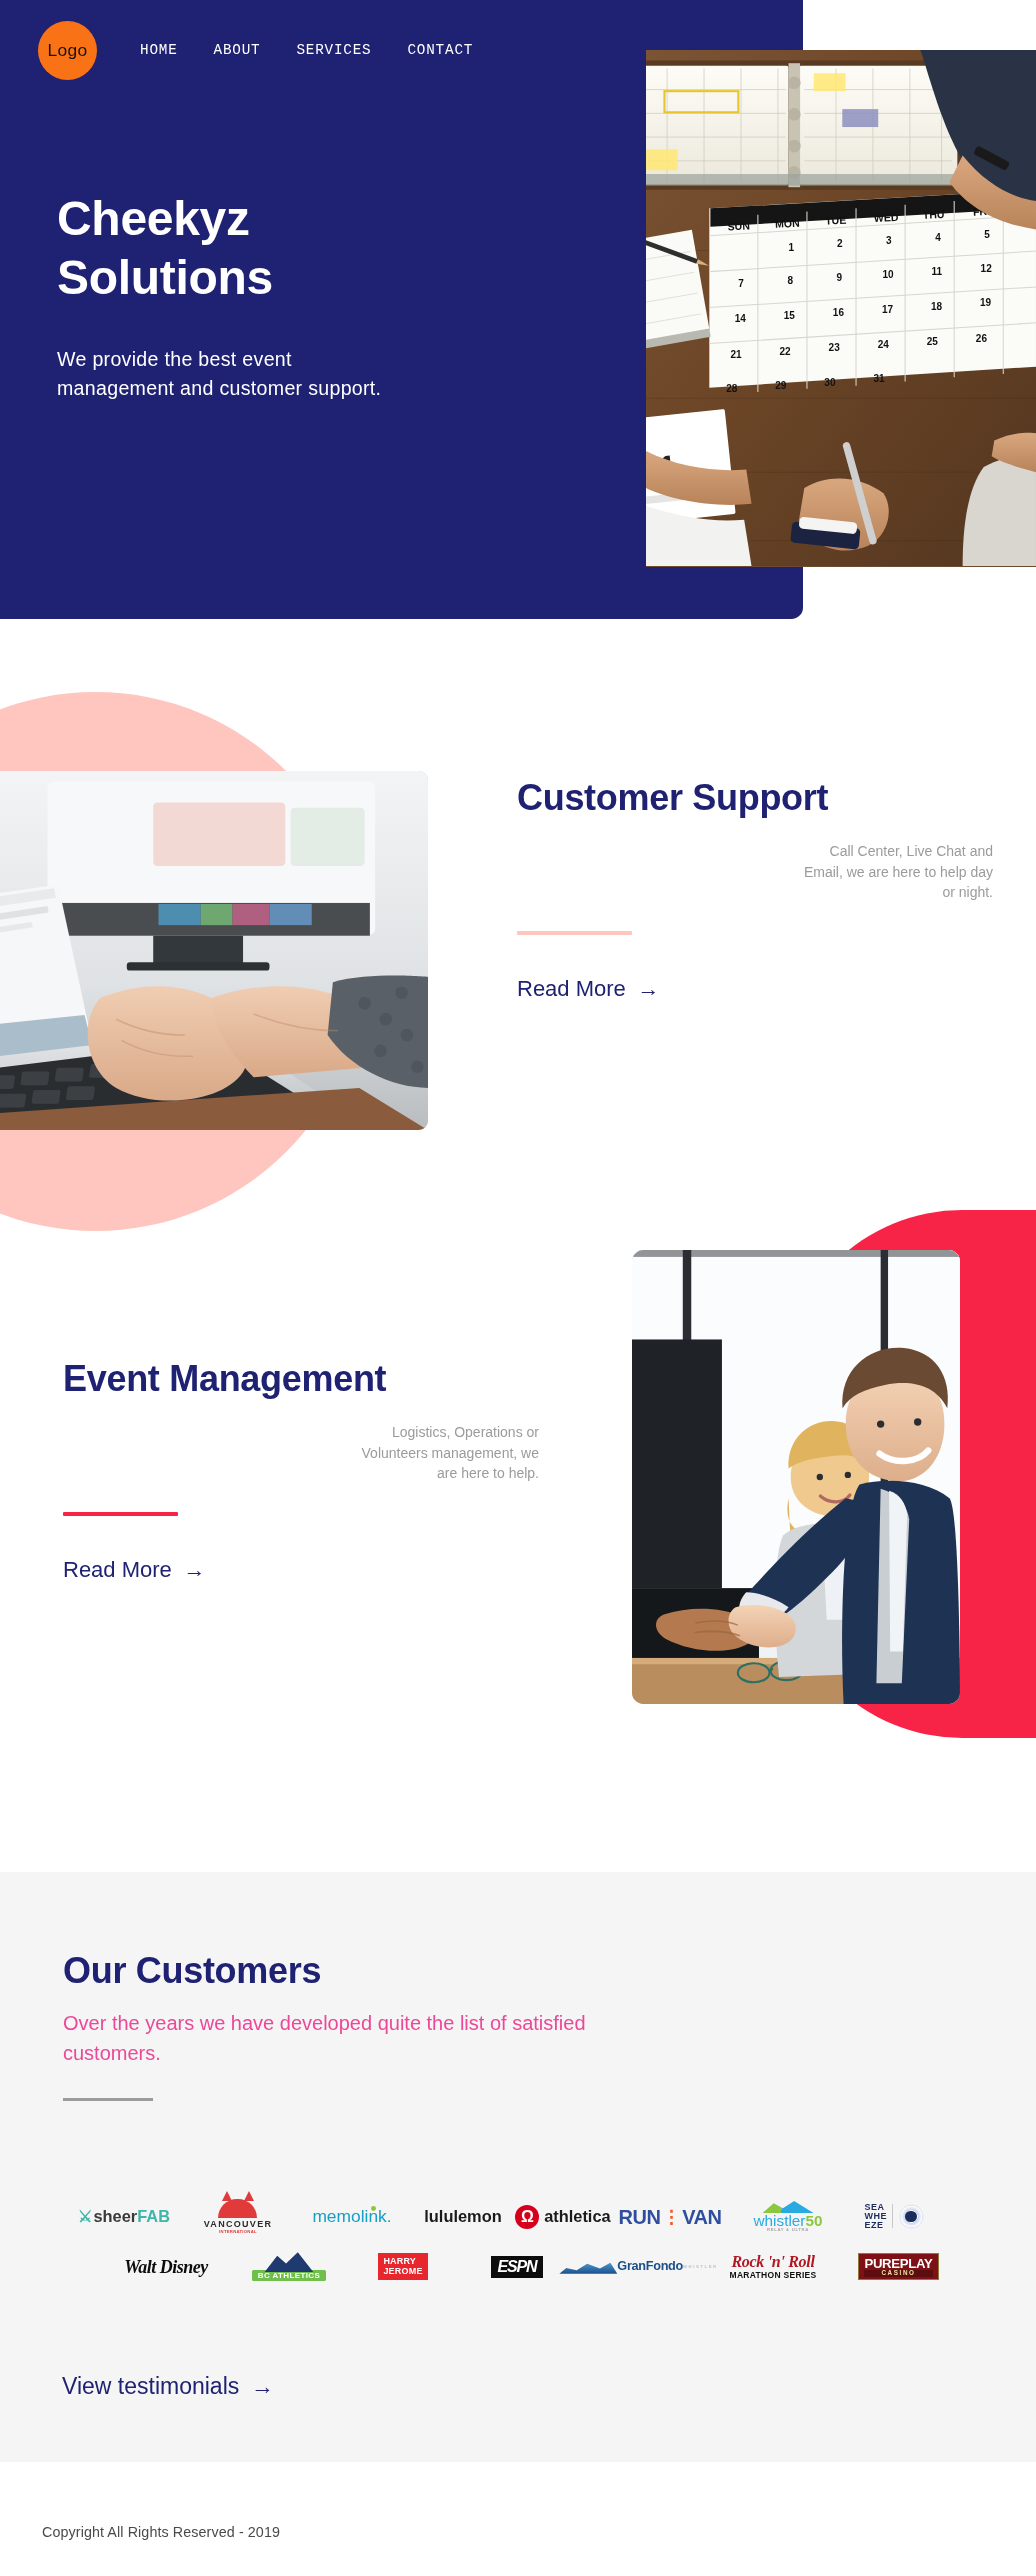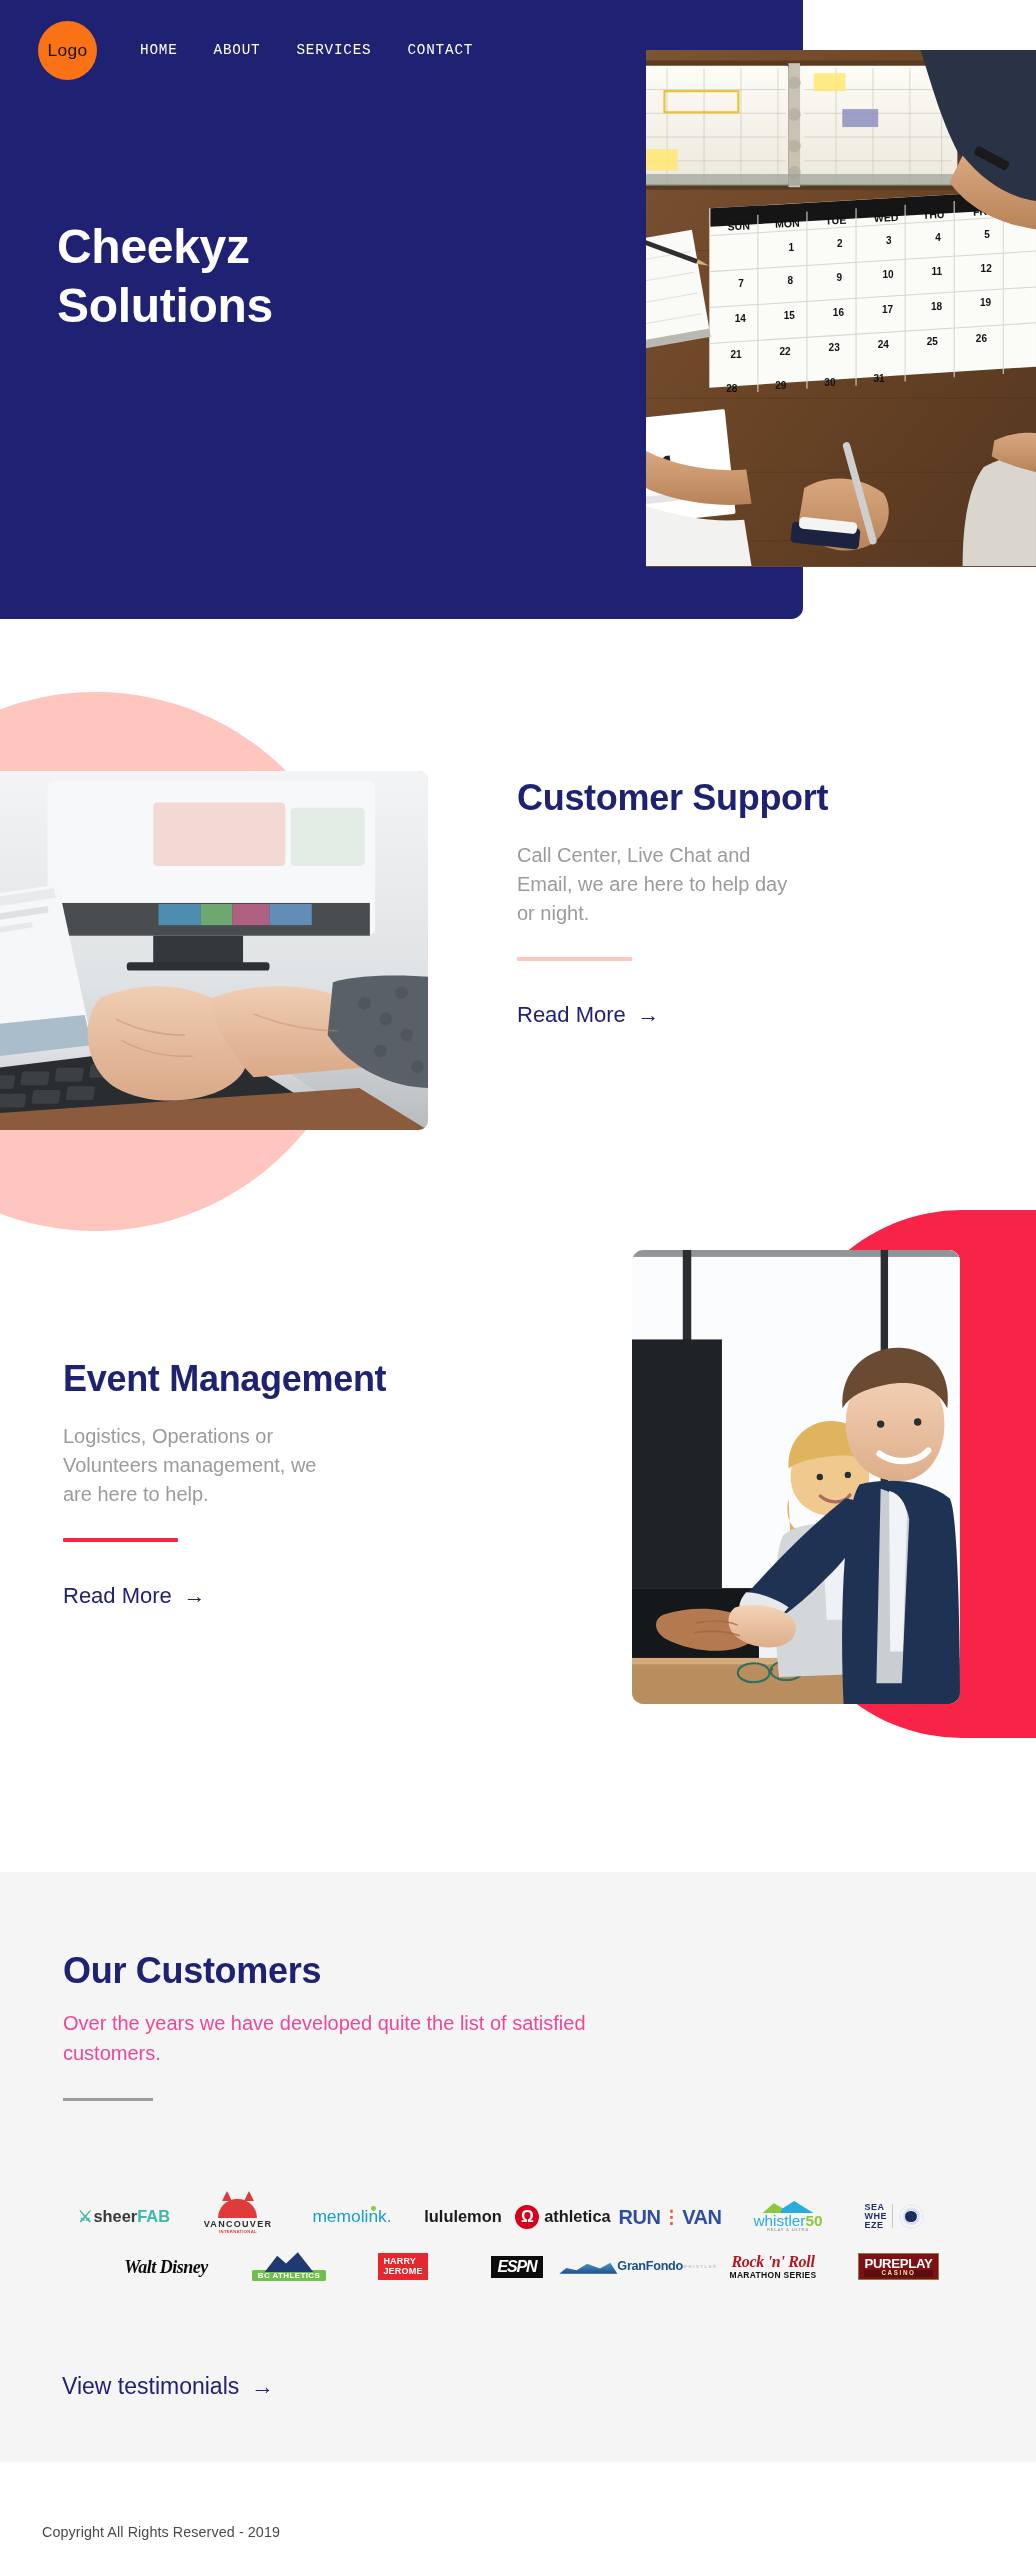--- a/index.html
+++ b/index.html
@@ -35,30 +35,30 @@
     flex:0 0 auto;
   }
   .nav-links { display:flex; align-items:center; margin-left:43px; gap:36px; }
   .nav-links a {
     color:#ffffff; font-size:14.3px; letter-spacing:0.8px; font-weight:400;
     text-decoration:none; white-space:nowrap;font-family:Liberation Mono, monospace;
   }
   .hero-copy { position:absolute; left:57px; top:190px; width:581px; }
   .hero-title {
     color:#ffffff; font-size:48px; line-height:1.22; font-weight:700;
-    letter-spacing:-0.3px; white-space:pre-line;margin-top:28px;
+    letter-spacing:-0.3px; white-space:pre-line;
   }
   .hero-sub {
     margin-top:38px; color:#ffffff; font-size:19.6px; line-height:1.45;
     font-weight:400; letter-spacing:0.3px; max-width:560px; white-space:pre-line;
   }
 
   
   .sec-title { font-size:36px; font-weight:700; color:#1f2272; letter-spacing:-0.3px; line-height:1.15; }
-  .sec-body  { margin-top:23px; font-size:20px; line-height:1.45; color:#9b9b9b; font-weight:400; white-space:pre-line; }
+  .sec-body  { margin-top:23px; font-size:14px; line-height:1.45; color:#9b9b9b; font-weight:400; white-space:pre-line;text-align:right; }
   .rule { margin-top:28.5px; width:115px; height:4.2px; border-radius:1.1px; }
   .readmore {
     margin-top:41px; display:inline-flex; align-items:center; gap:11.6px;
     font-size:22px; color:#1f2272; text-decoration:none; font-weight:400;
   }
   .readmore .arrow { font-size:22px; line-height:1; }
   .pink-blob {
     position:absolute; left:-174px; top:692px; width:539px; height:539px;
     background:#ffc6c0; border-radius:50%;
   }
@@ -347,20 +347,22 @@
         <a href="#">HOME</a>
         <a href="#">ABOUT</a>
         <a href="#">SERVICES</a>
         <a href="#">CONTACT</a>
       </div>
     </nav>
 
     <div class="hero-copy">
       <h1 class="hero-title">Cheekyz
 Solutions</h1>
+      <p class="hero-sub">We provide the best event
+management and customer support.</p>
     </div>
   </section>
 
   <div class="pink-blob"></div>
 
   <div class="support-photo">
     <svg viewBox="0 0 950 680" preserveAspectRatio="xMidYMid slice" width="100%" height="100%" aria-hidden="true">
       <defs>
         <linearGradient id="bgblur" x1="0" y1="0" x2="0" y2="1">
           <stop offset="0%" stop-color="#f3f4f5"></stop>

